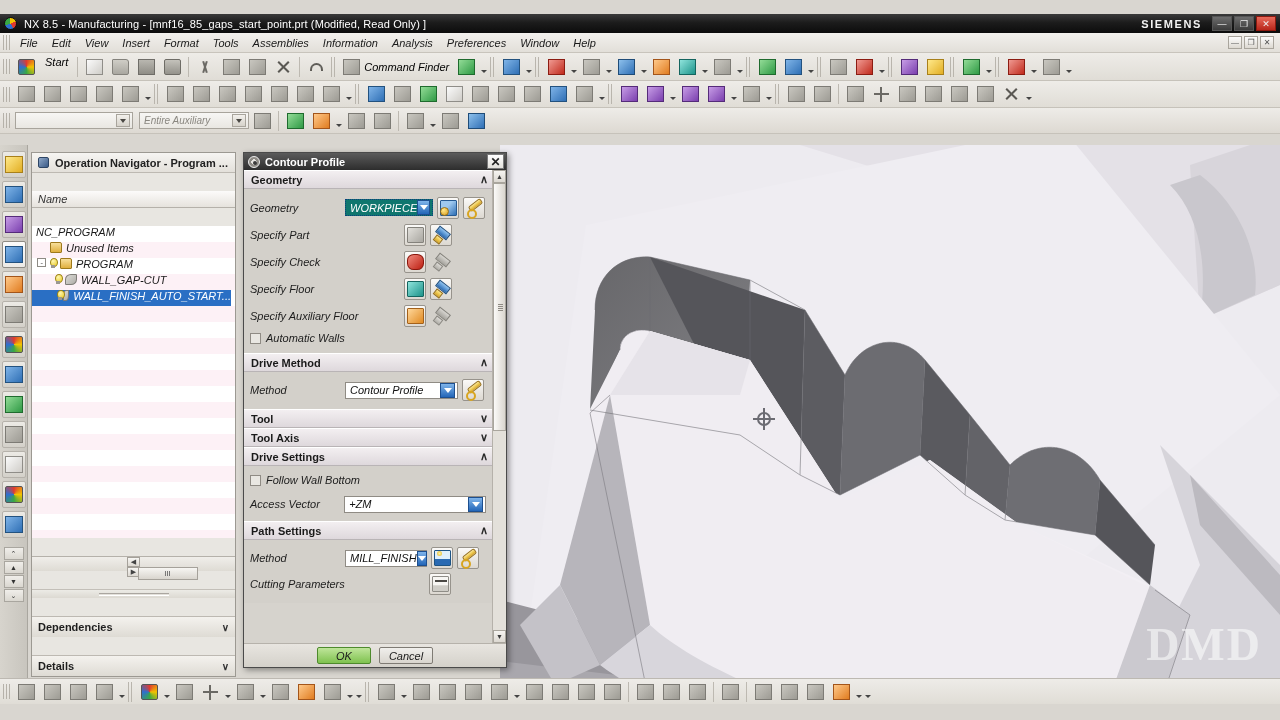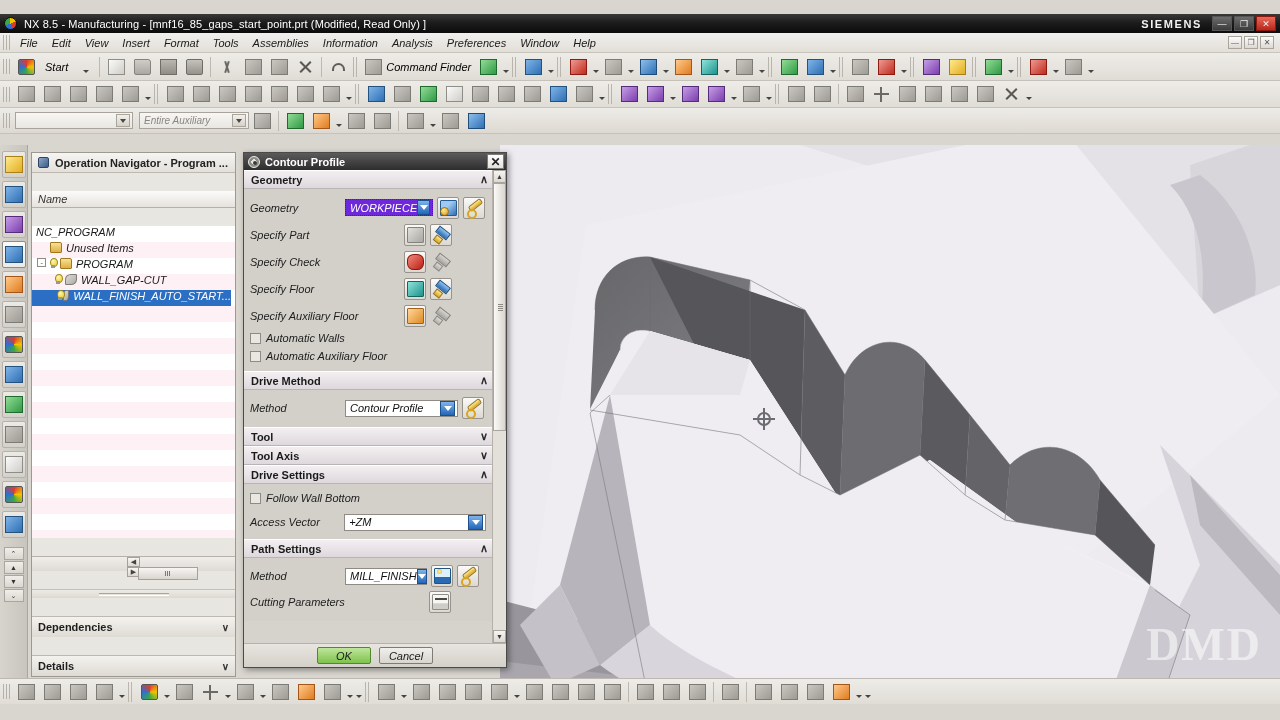--- a/index.html
+++ b/index.html
@@ -64,21 +64,21 @@
   #toolbar3{ top:108px; height:26px; background:linear-gradient(to bottom,#eeece8,#ddd9d2); }
   .tsep{ width:6px; height:20px; margin:0 2px;
     background:repeating-linear-gradient(to right,#b9b5ad 0 1px,transparent 1px 3px);}
   .tdiv{ width:1px;height:20px;background:#bdb9b1;margin:0 3px; }
   .tbtn{
     width:24px;height:22px;margin:0 1px;display:flex;align-items:center;justify-content:center;
     border:1px solid transparent; border-radius:2px; position:relative;
   }
   .caret{ width:9px;height:22px;display:flex;align-items:flex-end;justify-content:center;padding-bottom:5px; }
   .caret:after{ content:""; border-left:3px solid transparent;border-right:3px solid transparent;border-top:3px solid #444; }
-  .startbtn{ display:flex;align-items:center;gap:13px;padding:0 6px;height:22px;font-style:italic;font-size:11px;}
+  .startbtn{ display:flex;align-items:center;gap:13px;padding:0 6px;height:22px;font-style:italic;font-size:11px;flex-direction:column;}
   .cmdfinder{ display:flex;align-items:center;gap:4px;padding:0 4px;height:22px;font-style:italic;font-size:11px;}
 
   
   .ico{ width:17px;height:16px;display:block;position:relative; }
   .ico.page{ background:linear-gradient(135deg,#fbfbfb,#cfcdc8); border:1px solid #8f8d88; }
   .ico.folder{ background:linear-gradient(to bottom,#cfcdc6,#a9a7a0); border:1px solid #84827c; border-radius:1px 3px 2px 2px;}
   .ico.save{ background:linear-gradient(to bottom,#b9b7b0,#8f8d86); border:1px solid #6f6d68; }
   .ico.printer{ background:linear-gradient(to bottom,#c4c2bb,#94928b); border:1px solid #6e6c66; border-radius:2px;}
   .ico.gray{ background:linear-gradient(135deg,#c9c7c0,#9d9b94); border:1px solid #7d7b75; }
   .ico.blue{ background:linear-gradient(135deg,#7fb4e8,#2f6fb5); border:1px solid #23527f; }
@@ -247,21 +247,21 @@
   }
   .grouphdr .chev{ margin-left:auto; font-size:11px; color:#2a2a2a; }
   .groupbody{ background:#d3d0ca; padding:5px 6px 6px 6px; }
 
   .row{ display:flex; align-items:center; height:27px; }
   .row .lbl{ font-style:italic; font-size:11px; color:#1d1d1d; width:95px; }
   .field{
     height:17px; background:#fff; border:1px solid #8f8b84; display:flex; align-items:center;
     padding:0 2px 0 4px; font-style:italic; font-size:11px; color:#111;
   }
-  .field.sel{ background:#6d28d9; color:#fff; border:1px dotted #0b3d7d; }
+  .field.sel{ background:#0f766e; color:#fff; border:1px dotted #0b3d7d; }
   .field .arw{
     margin-left:auto; width:15px; height:15px; border:1px solid #1d4f8f;
     background:linear-gradient(to bottom,#7fb4ea,#2366b8);
     display:flex;align-items:center;justify-content:center;
   }
   .field .arw:after{ content:"";border-left:4px solid transparent;border-right:4px solid transparent;border-top:5px solid #fff;}
   .sqbtn{
     width:22px;height:22px;margin-left:4px;border:1px solid #97938c;border-radius:2px;
     background:linear-gradient(to bottom,#fbfaf8,#dcd8d1);
     display:flex;align-items:center;justify-content:center;
@@ -885,24 +885,20 @@
             <div class="sqbtn flat">
                 <span class="ci selarrow dim"></span>
               </div>
           </div>
 
 
           <div class="chkrow">
             <span class="chk"></span>
             <span class="t">Automatic Walls</span>
           </div>
-          <div class="chkrow">
-            <span class="chk"></span>
-            <span class="t">Automatic Auxiliary Floor</span>
-          </div>
         </div>
 
         <div class="grouphdr">
           <span>Drive Method</span>
           <span class="chev">∧</span>
         </div>
         <div class="groupbody">
           <div class="row" style="height:26px;">
             <span class="lbl">Method</span>
             <div class="field" style="width:113px;">

